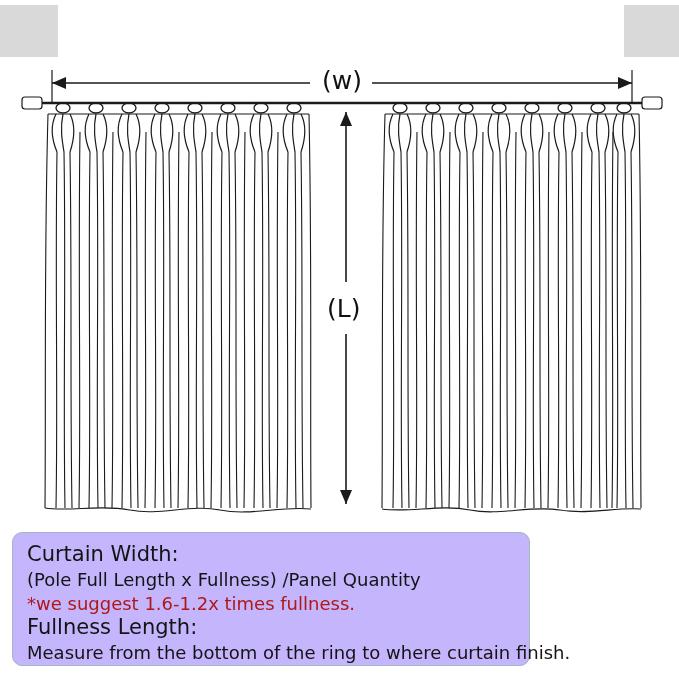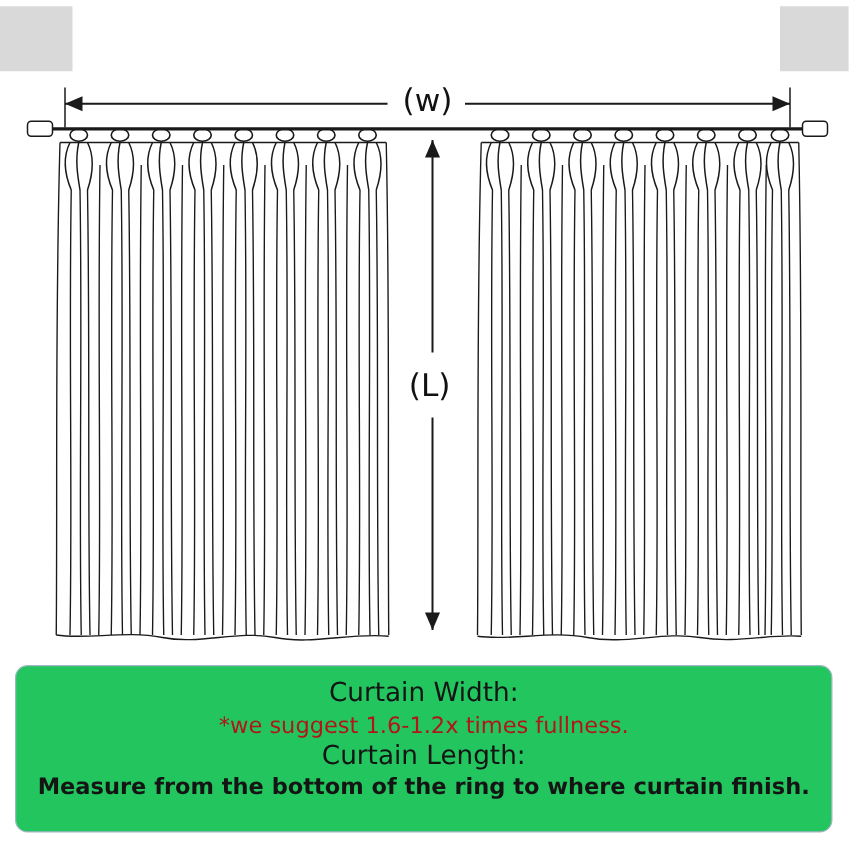--- a/index.html
+++ b/index.html
@@ -58,39 +58,38 @@
     background: #fff;
     padding: 0 4px;
   }
   .label-w { left: 318px; top: 10px; }
   .label-l { left: 323px; top: 238px; }
   
   .notes {
     position: absolute;
     left: 12px;
     top: 532px;
-    width: 654px;
+    width: 518px;
     height: 134px;
     border: 1px solid #9fb6c4;
     border-radius: 10px;
     box-sizing: border-box;
-    background: #22c55e;
+    background: #c4b5fd;
     padding: 8px 14px 6px 14px;
-    text-align: center;
   }
   .note-line {
     font-family: "DejaVu Sans", sans-serif;
     color: #141414;
     line-height: 1.18;
     white-space: nowrap;
   }
   .note-h { font-size: 21px; margin-top: 1px; }
   .note-sub { font-size: 18px; margin-top: 2px; }
   .note-red { font-size: 18px; color: #b01818; margin-top: 3px; }
-  .note-last { font-size: 18px; margin-top: 2px; font-weight: bold; }
+  .note-last { font-size: 18px; margin-top: 2px; }
 </style>
 </head>
 <body>
 
 <div id="root">
 
   <div class="title-bar">
     <svg class="svgwrap" width="679" height="62" viewBox="0 0 679 62">
       <rect x="0" y="5" width="679" height="52" fill="#d9d9d9"></rect>
       <rect x="58" y="0" width="566" height="62" fill="#ffffff"></rect>
@@ -284,18 +283,19 @@
         <path d="M382,453 C410,457 440,448 470,454 C500,460 530,449 560,454 C590,459 615,451 641,453" stroke-width="1.1"></path>
       </g>
     </svg>
 
     <div class="dim-label label-w">(w)</div>
     <div class="dim-label label-l">(L)</div>
   </div>
 
   <div class="notes">
     <div class="note-line note-h">Curtain Width:</div>
+    <div class="note-line note-sub">(Pole Full Length x Fullness) /Panel Quantity</div>
     <div class="note-line note-red">*we suggest 1.6-1.2x times fullness.</div>
-    <div class="note-line note-h">Curtain Length:</div>
+    <div class="note-line note-h">Fullness Length:</div>
     <div class="note-line note-last">Measure from the bottom of the ring to where curtain finish.</div>
   </div>
 
 </div>
 
 </body></html>

